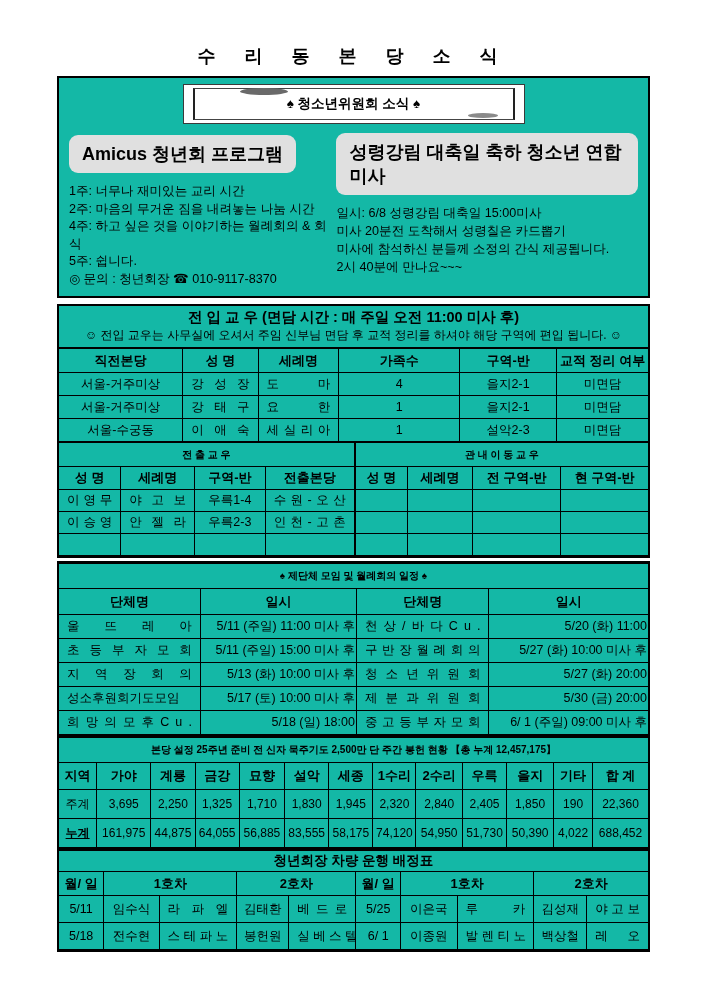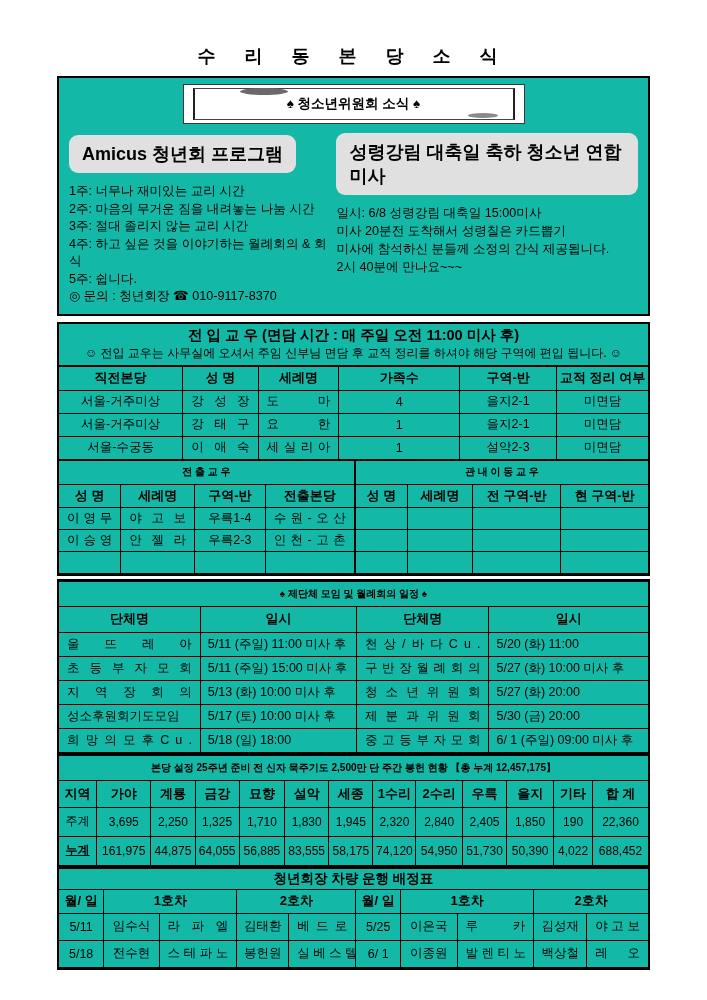--- a/index.html
+++ b/index.html
@@ -25,21 +25,21 @@
   .col-r .pill{margin:0 0 9px 0;}
   .txt-lines div{font-size:12.6px;line-height:17.5px;}
   .col-r .txt-lines div{line-height:18px;}
   
   table{border-collapse:collapse;width:100%;table-layout:fixed;}
   td,th{border:1px solid #000;overflow:hidden;white-space:nowrap;font-weight:normal;text-align:center;vertical-align:middle;font-size:12.5px;}
   th{font-weight:bold;font-size:13px;}
   .box > table tr > *:first-child{border-left:none;}
   .box > table tr > *:last-child{border-right:none;}
   .j{text-align:justify;text-align-last:justify;padding:0 8px;}
-  .lft{text-align:left;padding-left:7px;}
+  .lft{text-align:right;padding-left:7px;}
   .thickR{border-right:2px solid #000;}
   .bold{font-weight:bold;text-decoration:underline;}
   .sec-head{font-weight:bold;font-size:10px;}
   
   .in-title{border-bottom:1px solid #000;text-align:center;padding:2px 0 3px 0;}
   .in-title .t1{font-size:14.5px;font-weight:bold;line-height:19px;}
   .in-title .t2{font-size:12px;line-height:17px;} .h25{height:25px;} .h24{height:24px;} .h23{height:23px;}
   .h22{height:22px;} .h21{height:21px;} .h26{height:26px;} .h27{height:27px;} .h29{height:29px;}
   .small-num td{font-size:12px;}
   .title-row{font-weight:bold;font-size:13.5px;}
@@ -56,21 +56,20 @@
       <div class="deco-inner">♠ 청소년위원회 소식 ♠</div>
       <div class="smudge s1"></div>
       <div class="smudge s2"></div>
     </div>
     <div class="cols">
       <div class="col-l">
         <span class="pill">Amicus 청년회 프로그램</span>
         <div class="txt-lines">
           <div>1주: 너무나 재미있는 교리 시간</div>
           <div>2주: 마음의 무거운 짐을 내려놓는 나눔 시간</div>
-          <div>3주: 절대 졸리지 않는 교리 시간</div>
           <div>4주: 하고 싶은 것을 이야기하는 월례회의 &amp; 회식</div>
           <div>5주: 쉽니다.</div>
           <div>◎ 문의 : 청년회장 ☎ 010-9117-8370</div>
         </div>
       </div>
       <div class="col-r">
         <span class="pill">성령강림 대축일 축하 청소년 연합미사</span>
         <div class="txt-lines">
           <div>일시: 6/8 성령강림 대축일 15:00미사</div>
           <div>미사 20분전 도착해서 성령칠은 카드뽑기</div>

